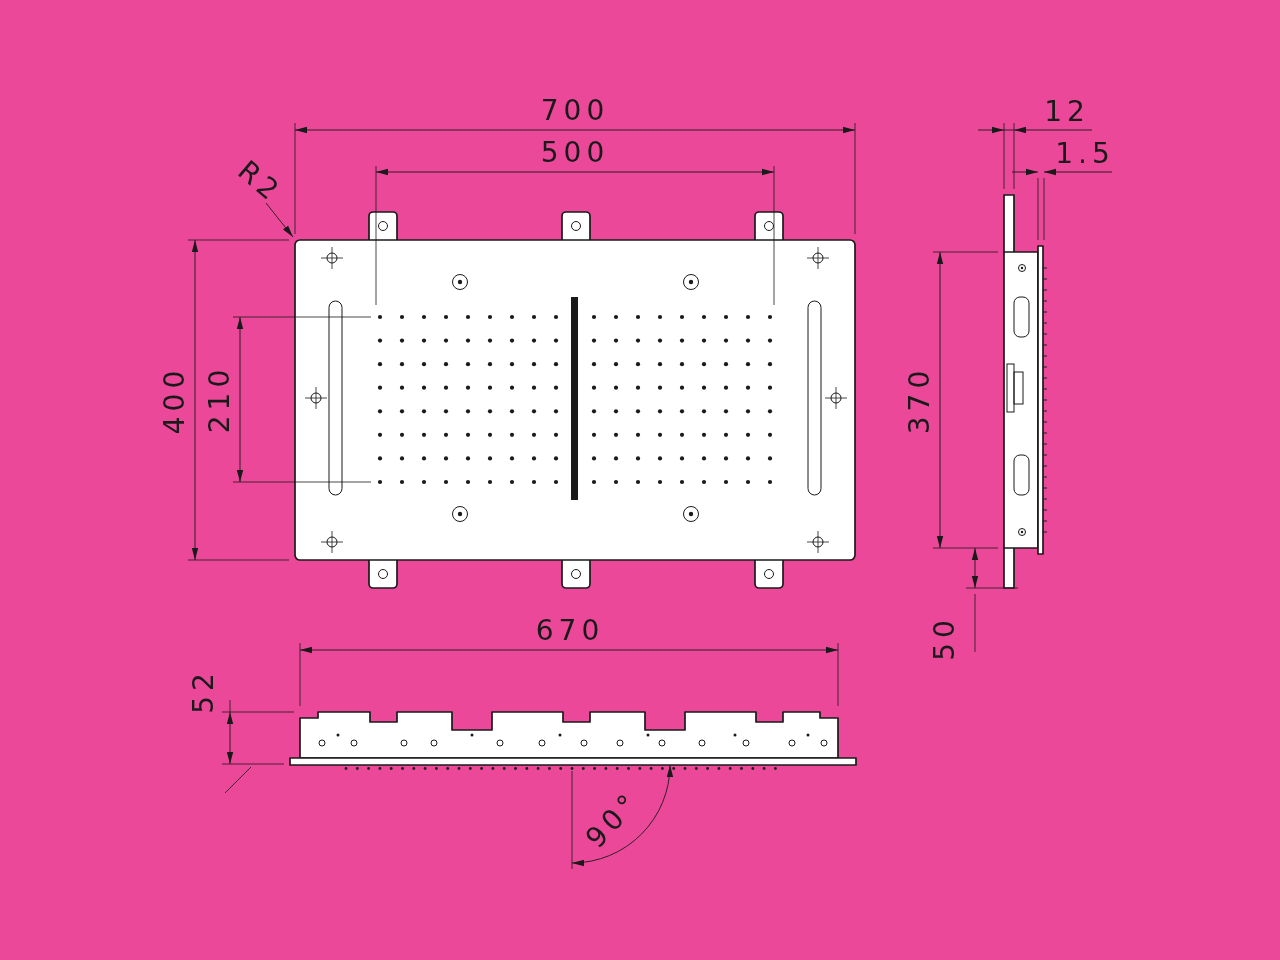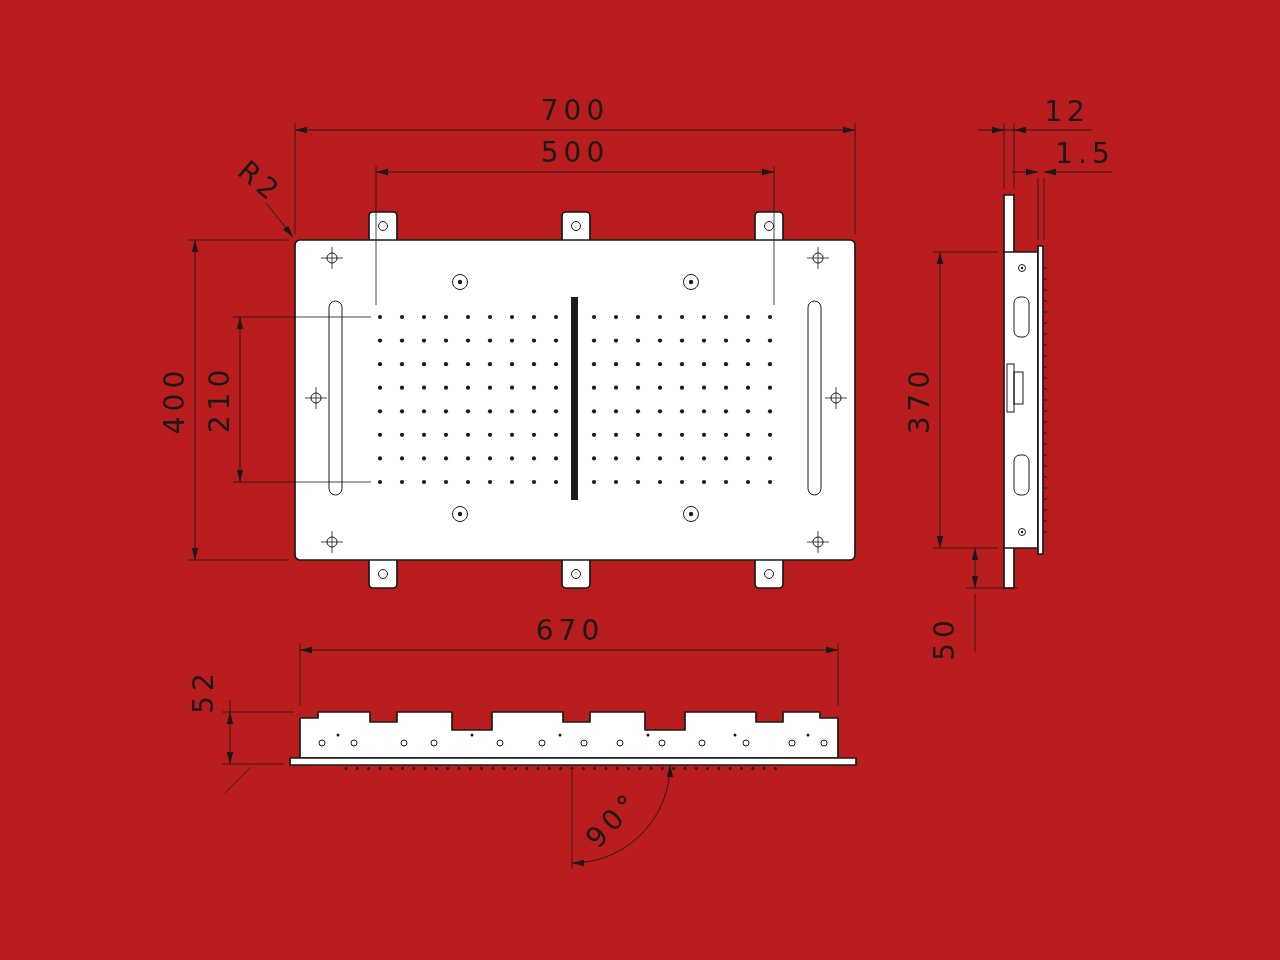--- a/index.html
+++ b/index.html
@@ -1,16 +1,16 @@
 <!DOCTYPE html>
 <html><head>
 <meta charset="utf-8">
 <style>
   html,body{margin:0;padding:0;background:#fff}
-  .page{position:relative;width:1280px;height:960px;background:#b91c1c;overflow:hidden}
+  .page{position:relative;width:1280px;height:960px;background:#ec4899;overflow:hidden}
   svg{display:block}
   .objf{fill:#fff;stroke:#1a1a1a;stroke-width:1.7;stroke-linejoin:round}
   .thin{fill:none;stroke:#1a1a1a;stroke-width:1}
   .dim{fill:none;stroke:#1a1a1a;stroke-width:0.9}
   .ext{fill:none;stroke:#1a1a1a;stroke-width:0.8}
   .blk{fill:#1a1a1a;stroke:none}
   .dimtext{font-family:"DejaVu Sans","Liberation Sans",sans-serif;font-size:28px;letter-spacing:5px;fill:#1a1a1a;text-anchor:middle}
   #nozzles-left circle,#nozzles-right circle,#front-nozzles circle,#front-holes-small circle{fill:#1a1a1a;stroke:none}
   #front-holes-large circle{fill:#fff;stroke:#1a1a1a;stroke-width:1}
   #serration line{stroke:#1a1a1a;stroke-width:1}

